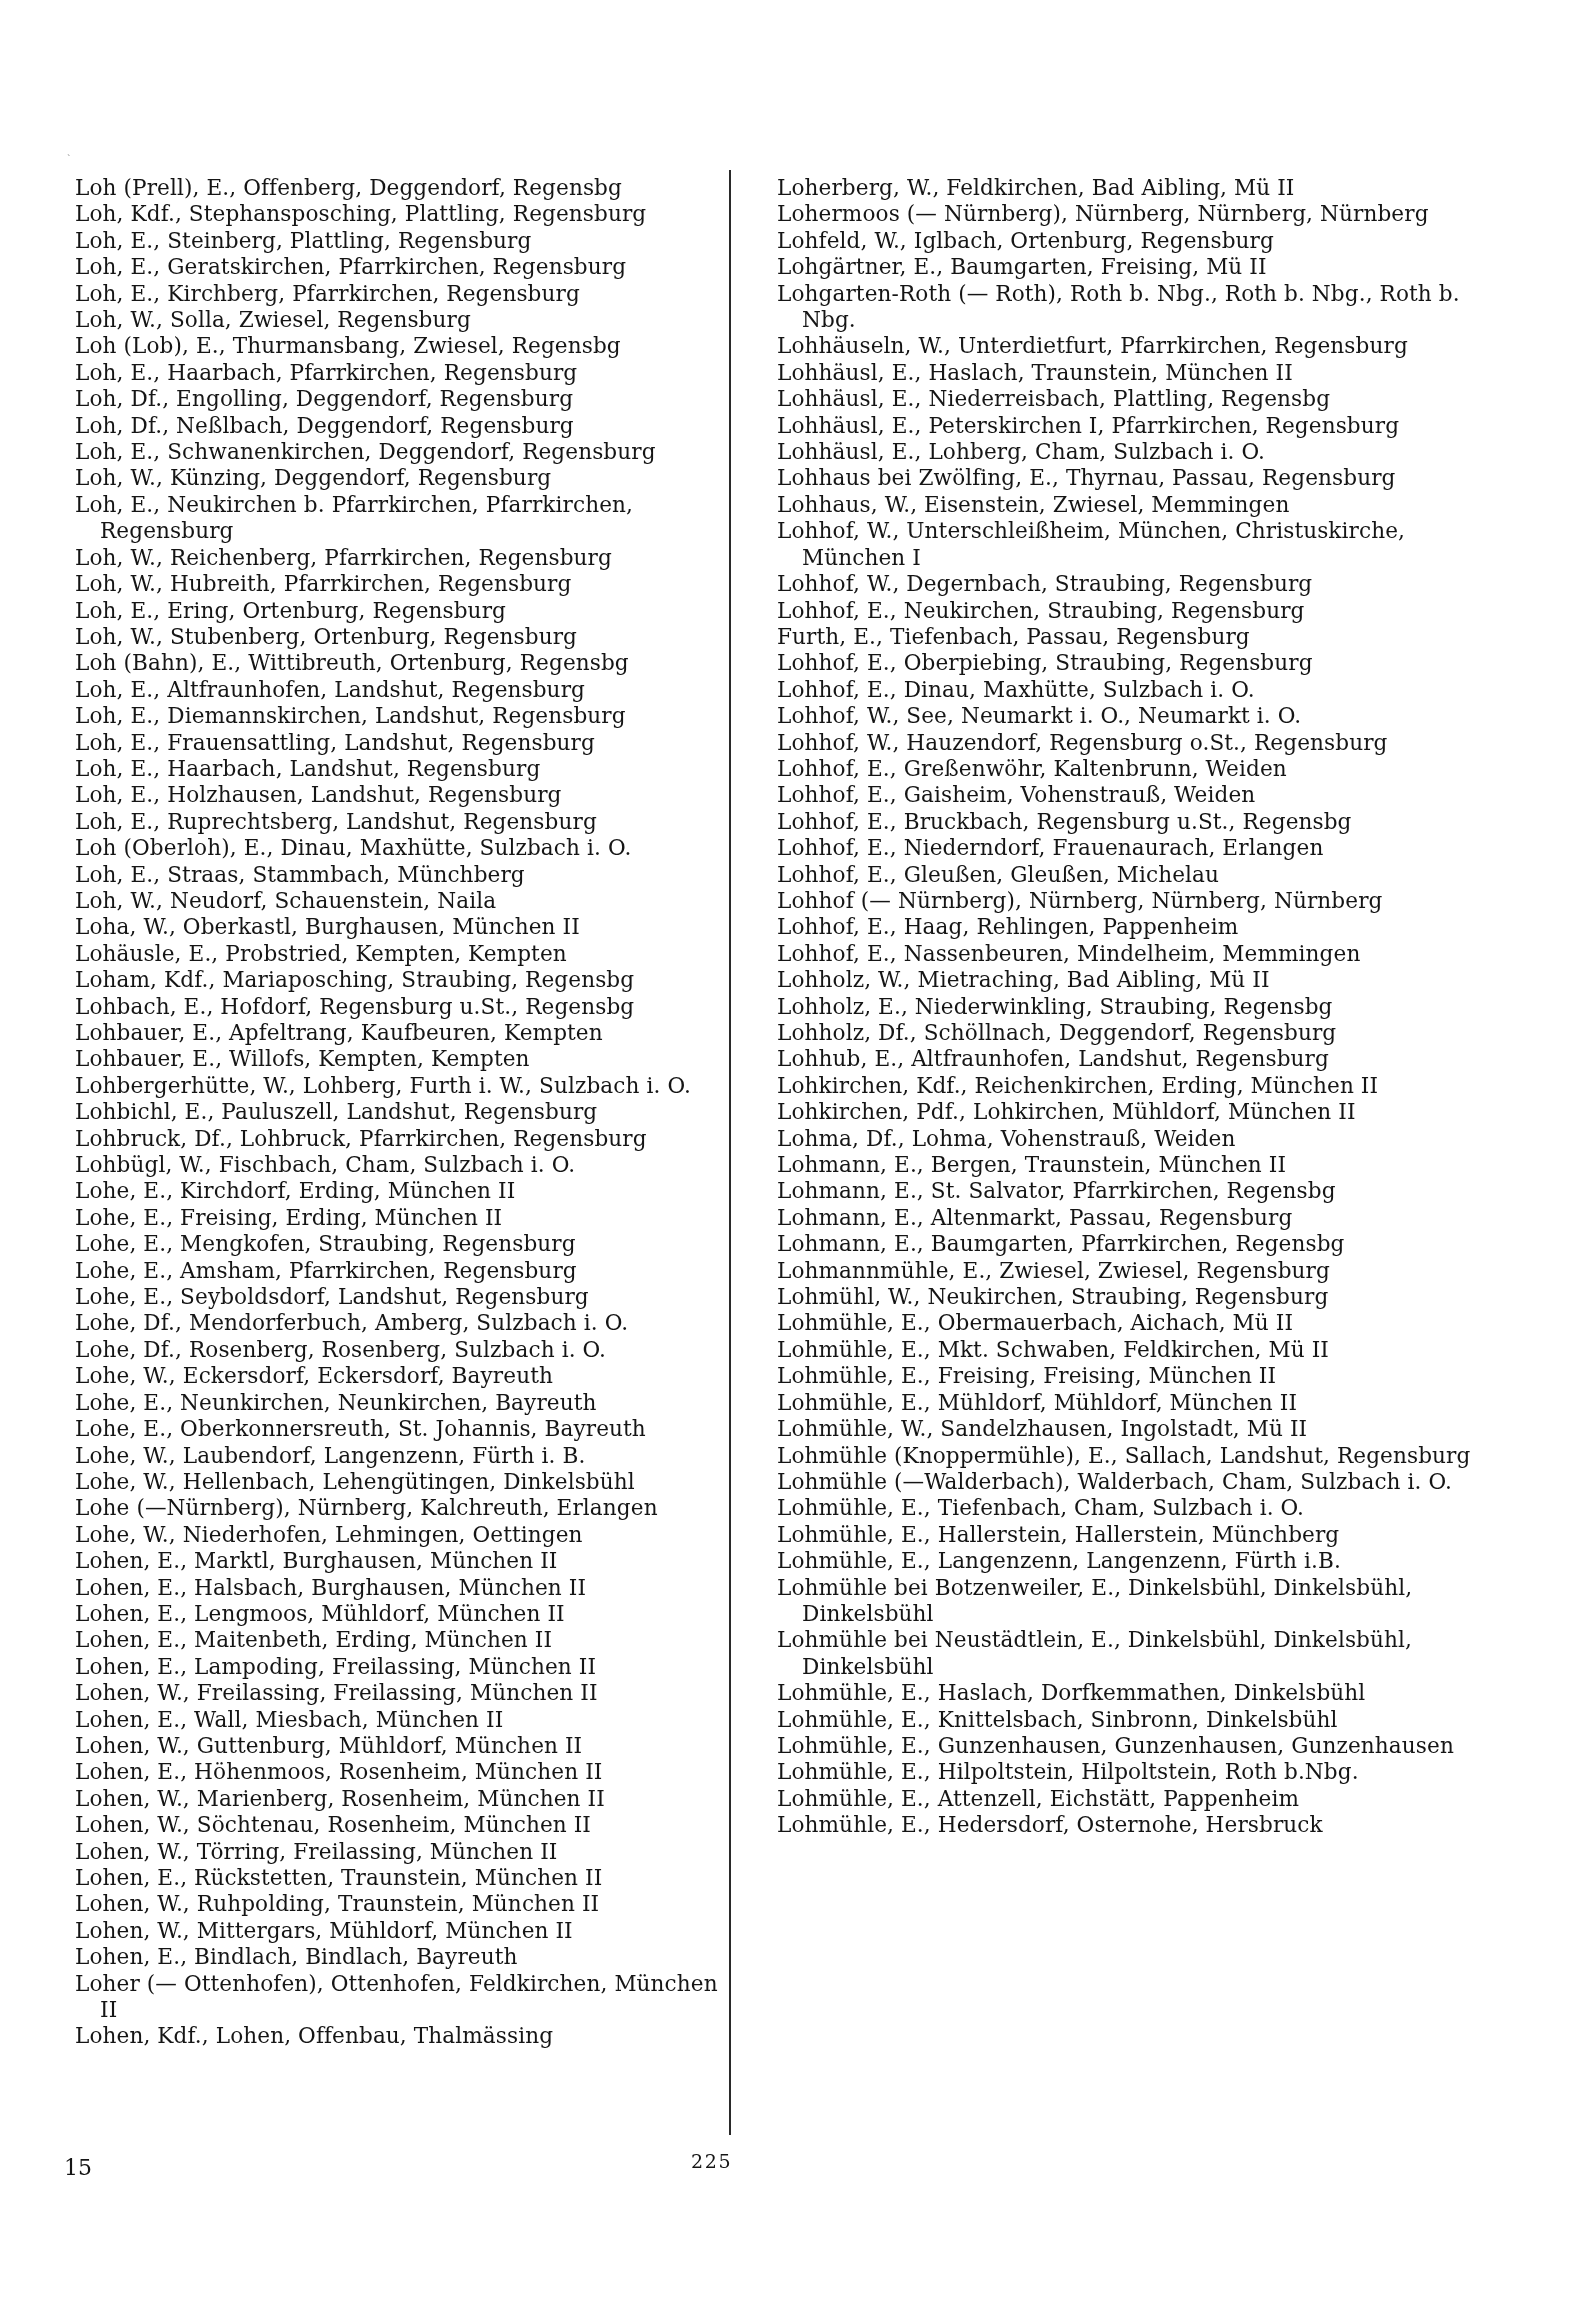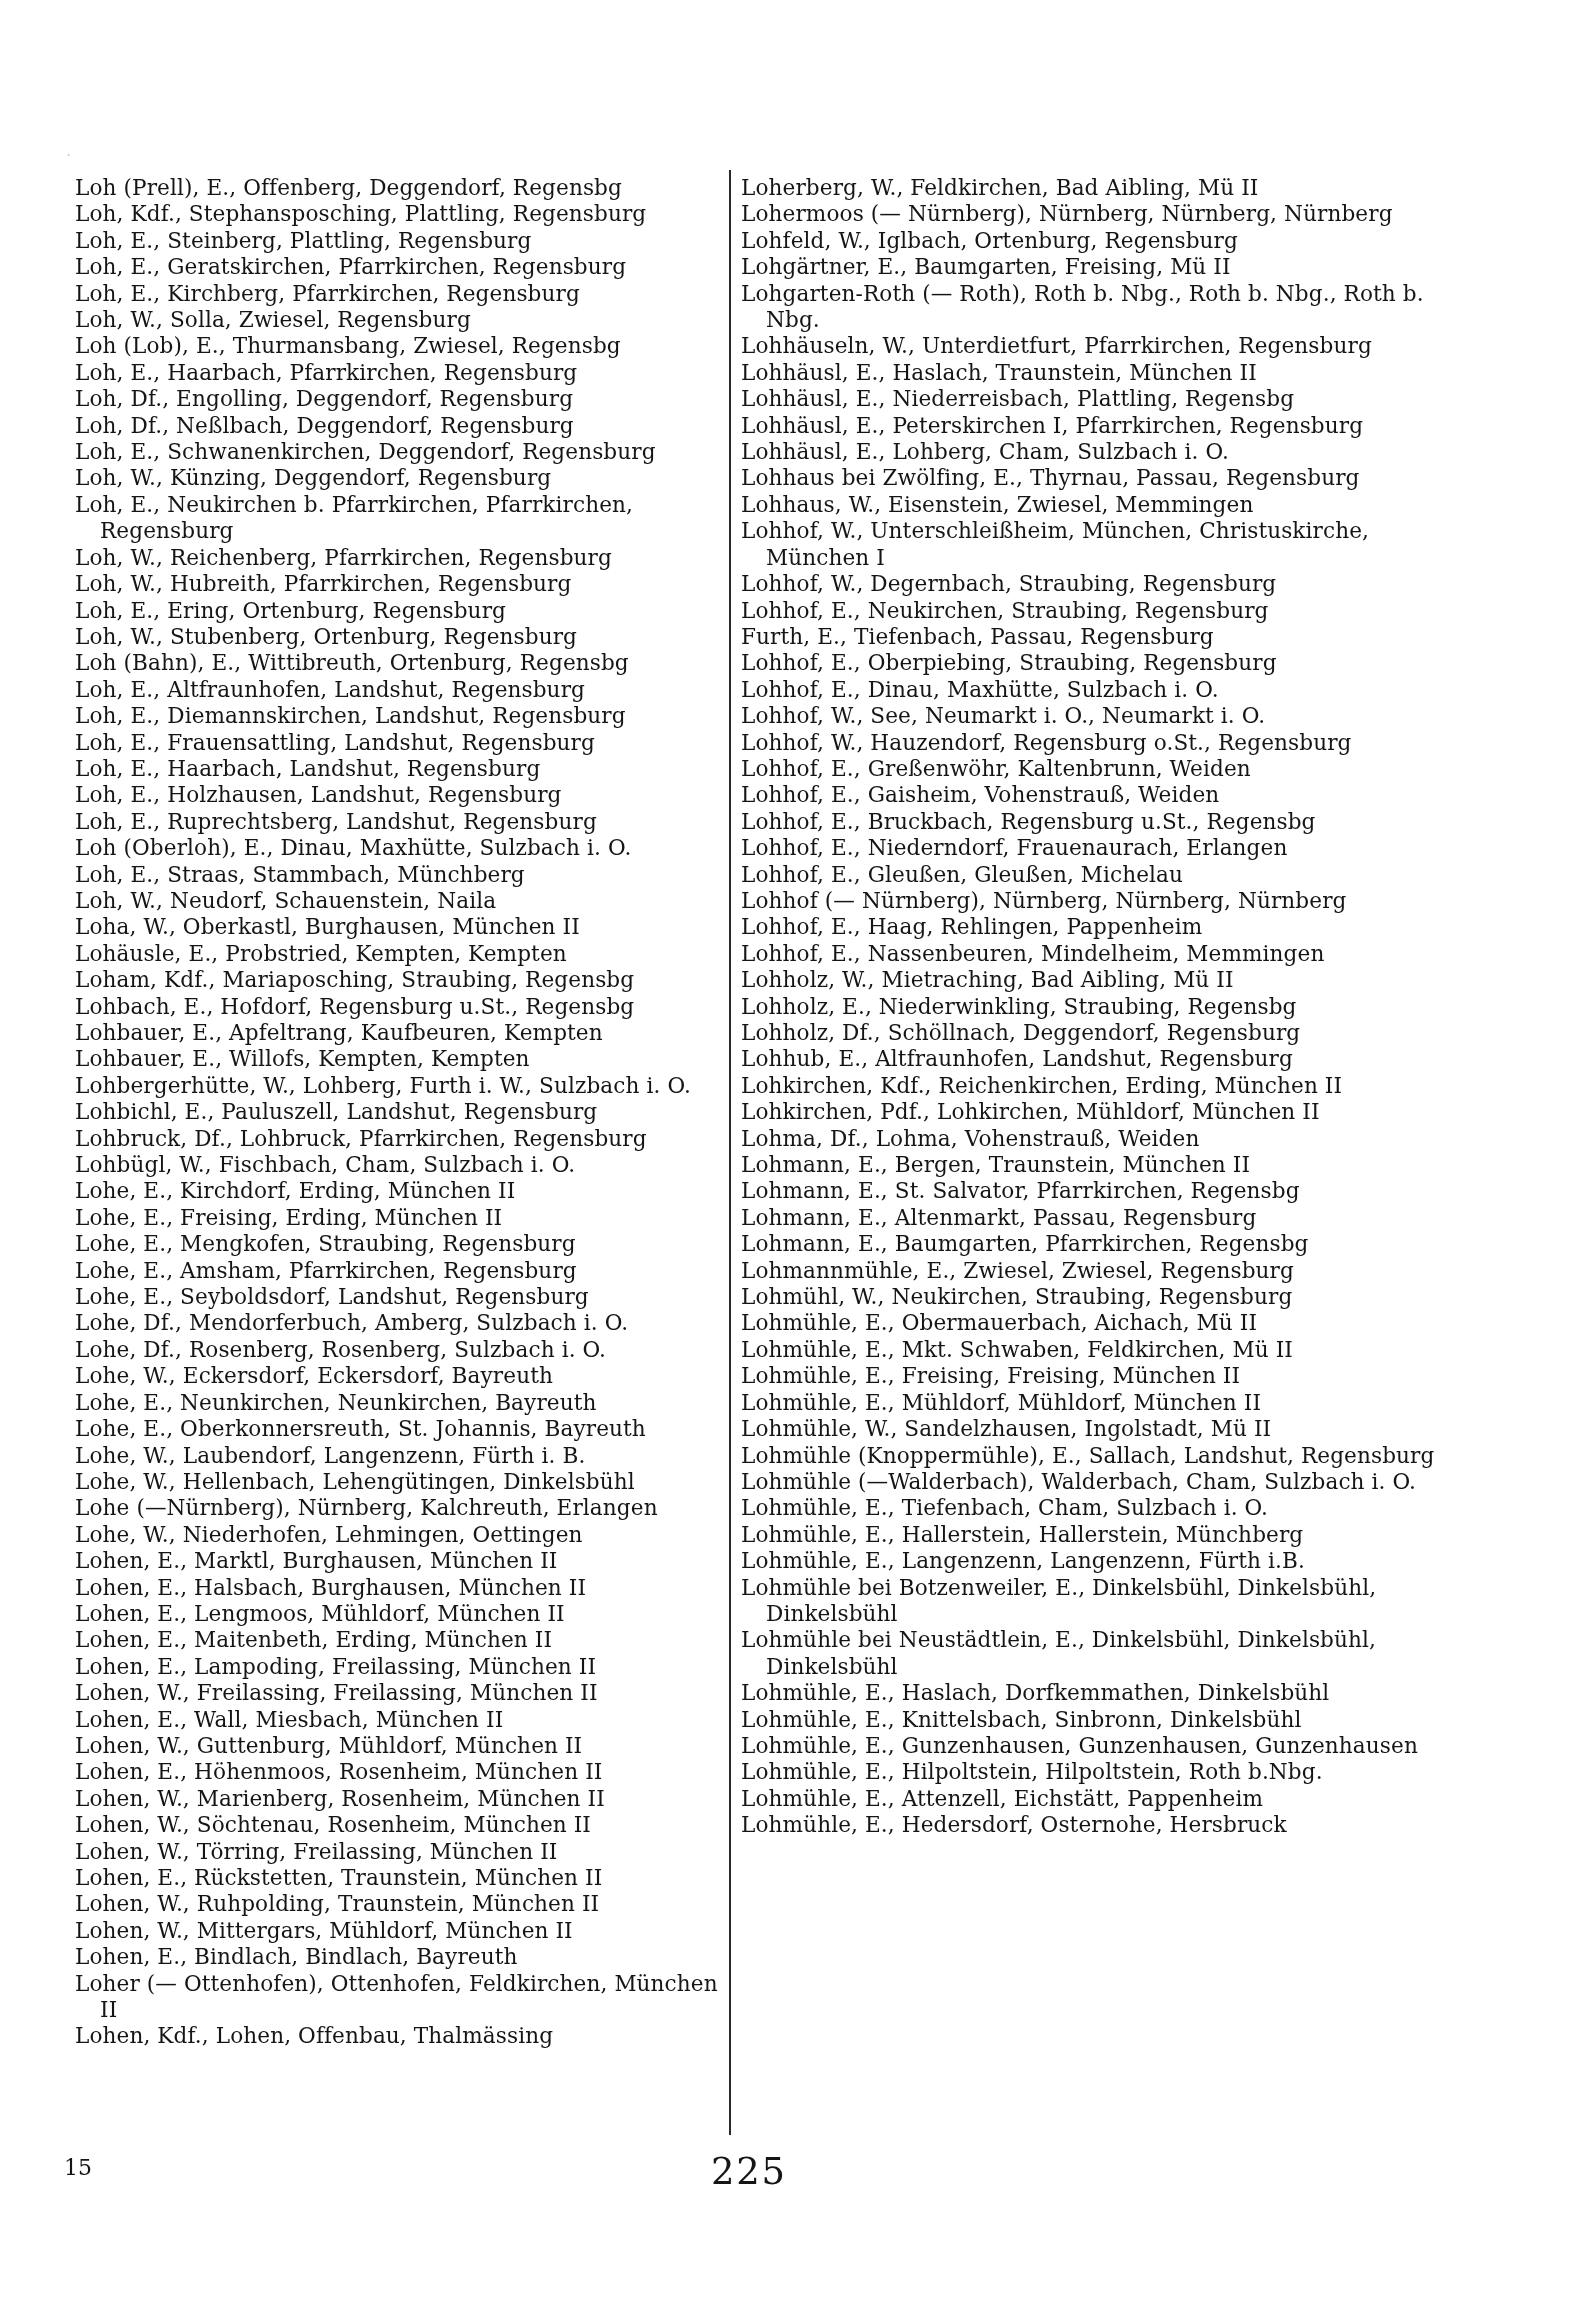--- a/index.html
+++ b/index.html
@@ -9,29 +9,29 @@
     color: #151515;
   }
   .page { position: absolute; left: 0; top: 0; width: 1580px; height: 2319px; }
   .col {
     position: absolute; top: 163px;
     font-size: 21.6px; line-height: 26.4px;
     letter-spacing: 0.1px;
     margin-top: 12px;
   }
   .col.left { left: 75px; width: 647px; }
-  .col.right { left: 741px; width: 709px; }
+  .col.right { left: 777px; width: 709px; }
   .entry { margin: 0; padding-left: 25px; text-indent: -25px; white-space: normal; }
   .divider {
     position: absolute; left: 729px; top: 170px; width: 2.3px; height: 1965px;
     background: #2a2a2a;
   }
   .page-number {
     position: absolute; left: 691px; top: 2150px;
-    font-size: 37px; letter-spacing: 1.7px; font-family: "DejaVu Serif", serif; margin-left: 20px;
+    font-size: 19px; letter-spacing: 1.7px; font-family: "DejaVu Serif", serif;
   }
   .signature {
     position: absolute; left: 64px; top: 2155px;
     font-size: 22px; font-family: "DejaVu Serif", serif;
   }
   .mark { position: absolute; font-size: 10.2px; color: #888; }
 </style>
 </head>
 <body>
 

